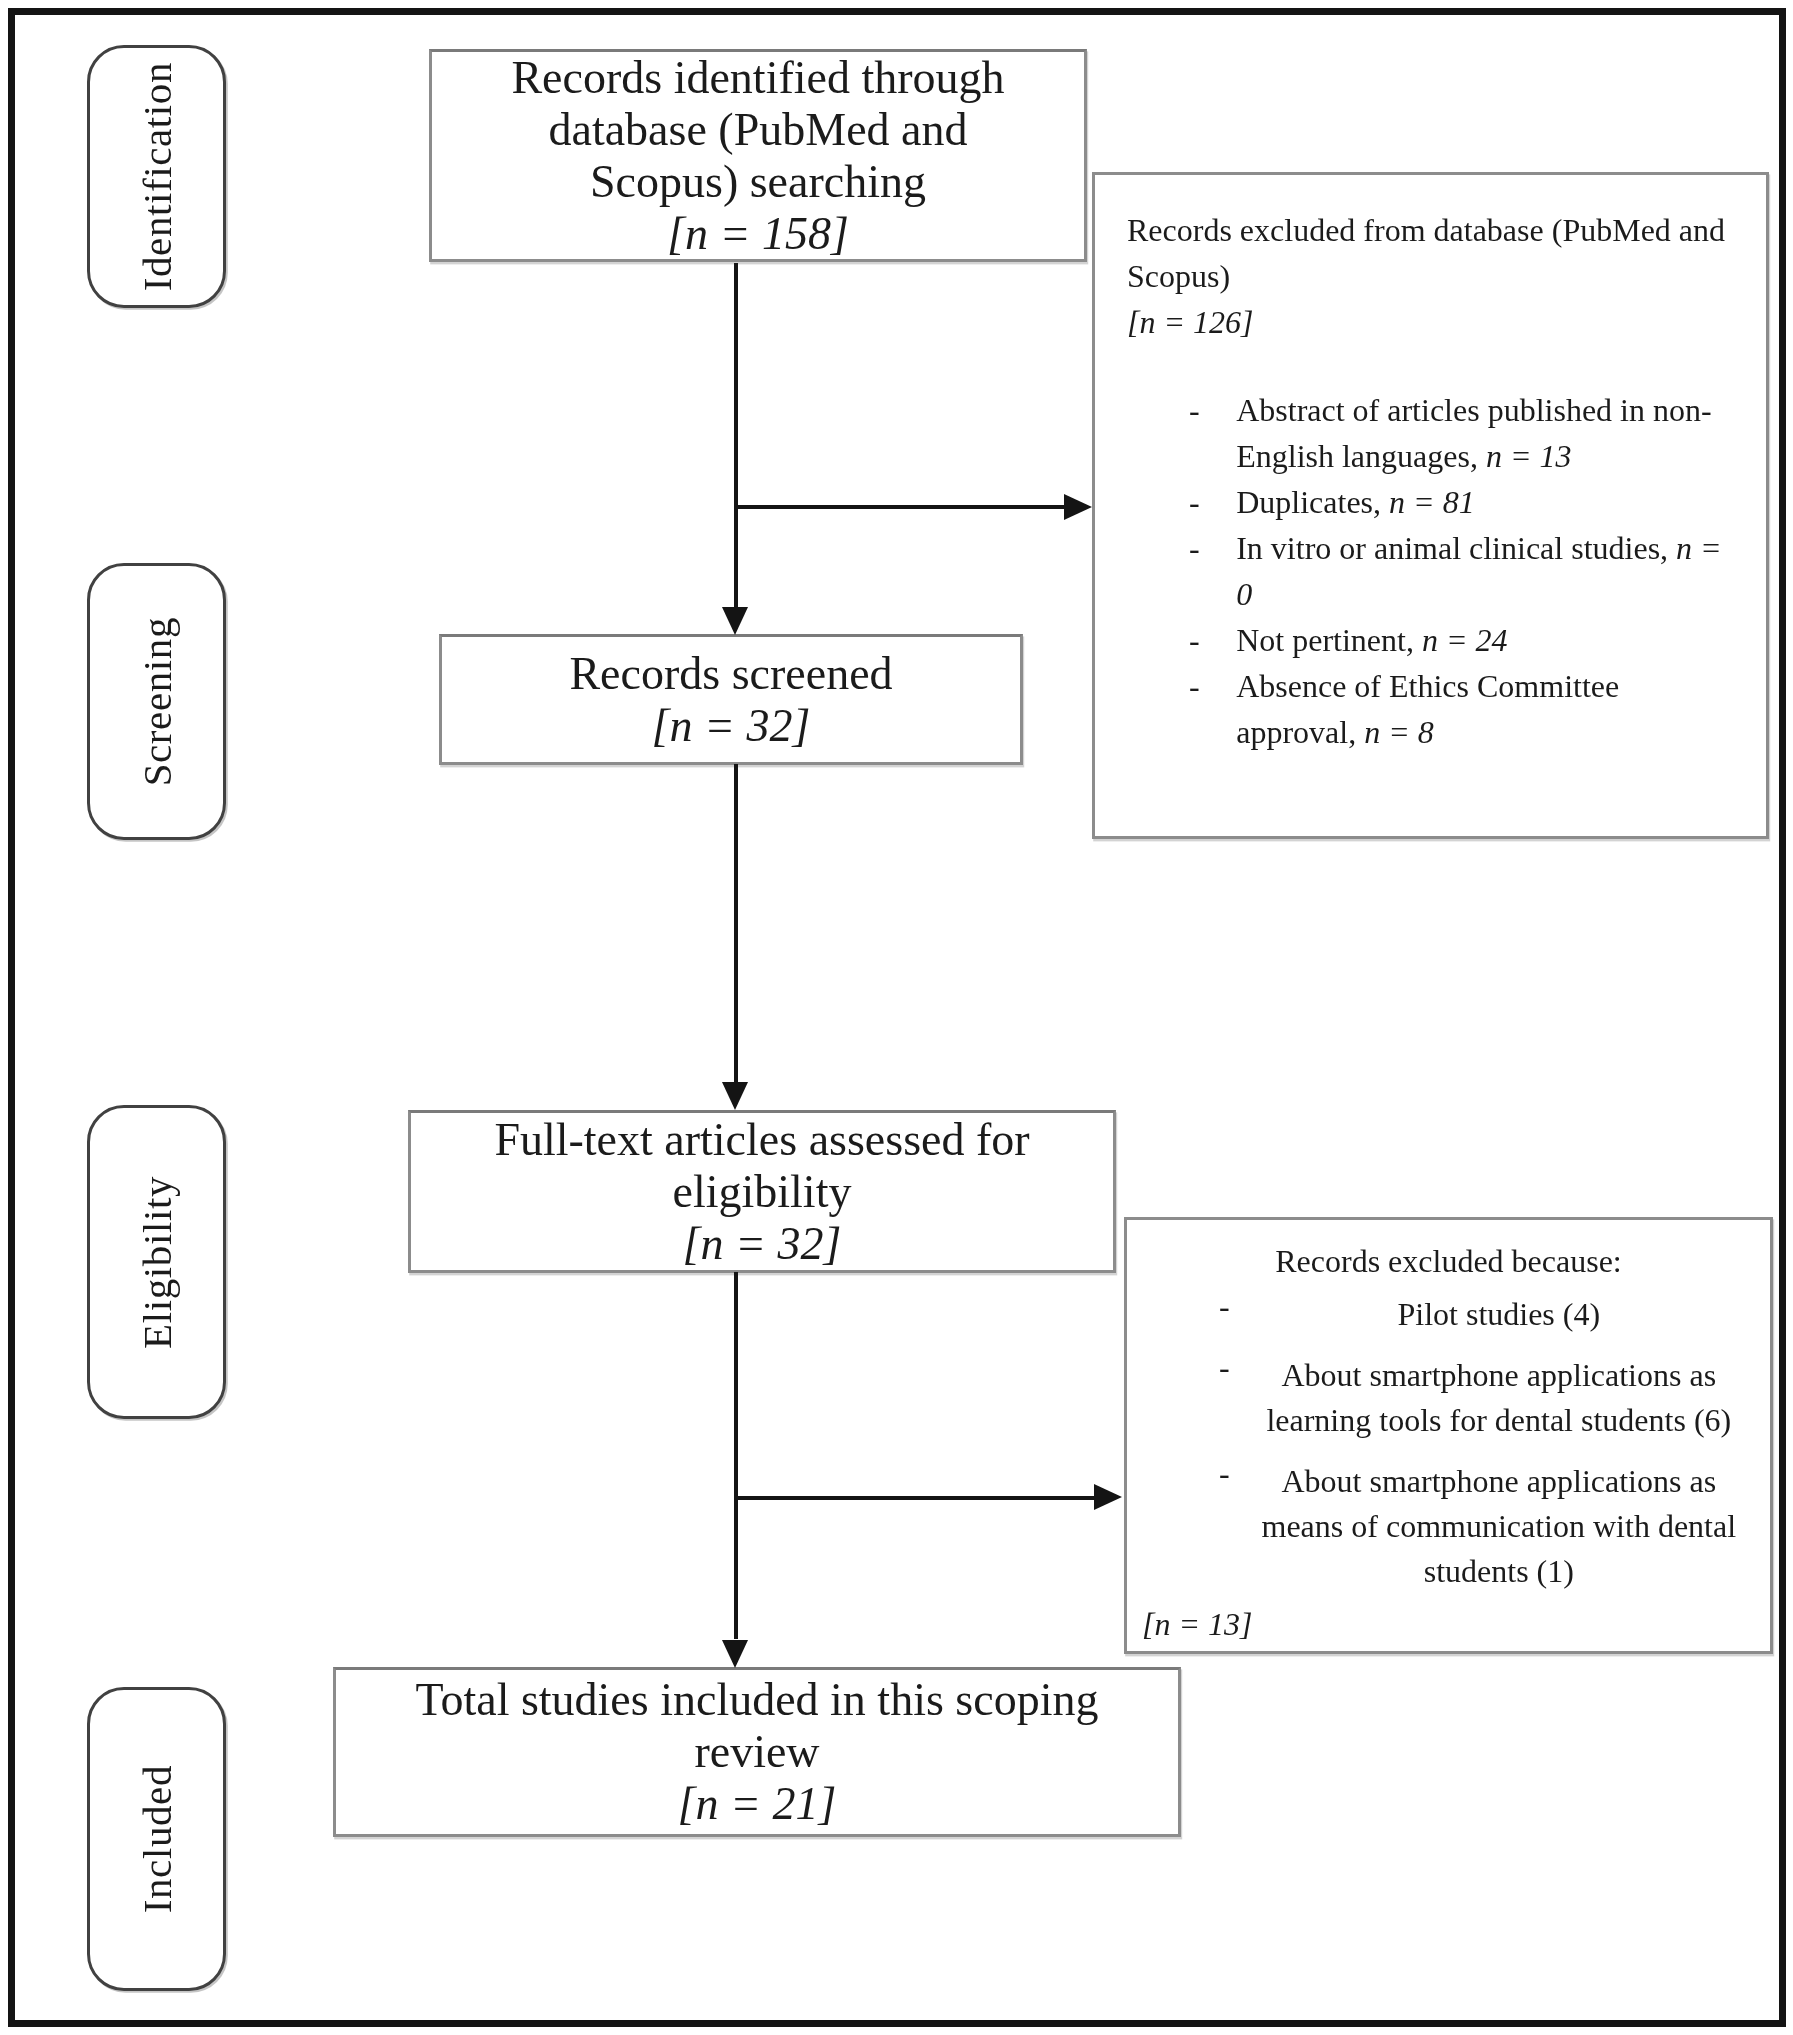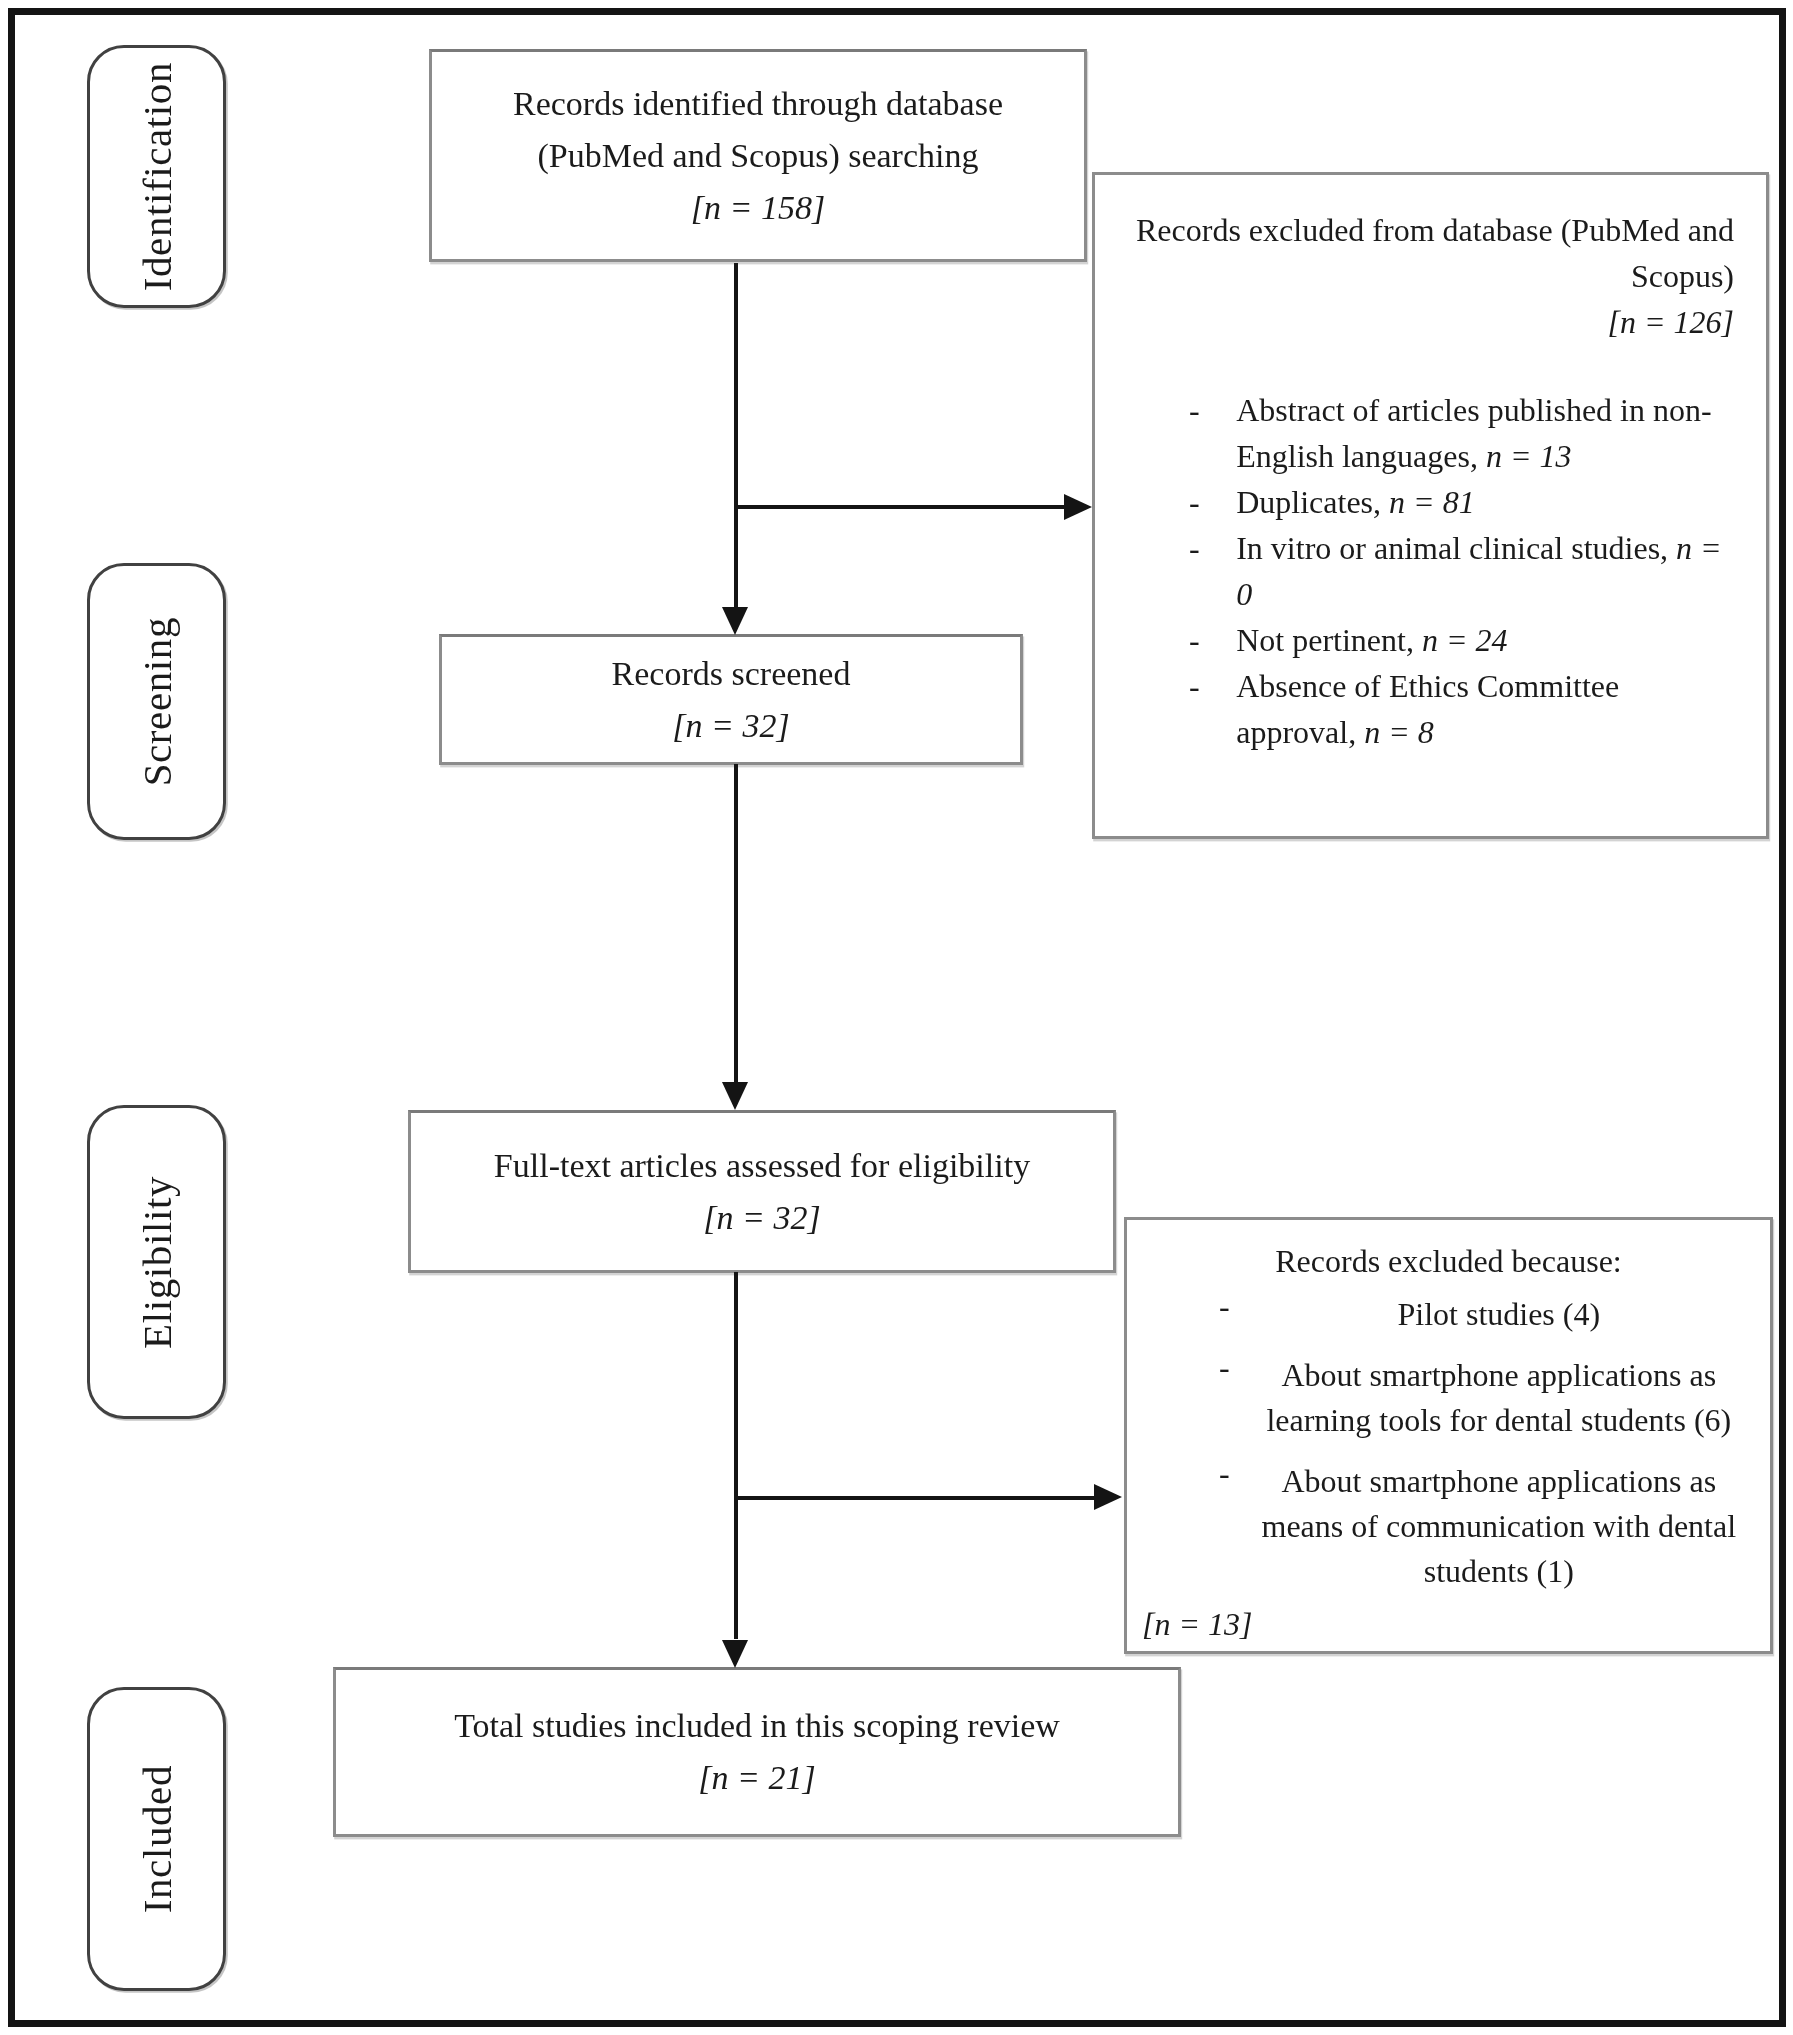--- a/index.html
+++ b/index.html
@@ -49,21 +49,21 @@
     background: #ffffff;
     border: 3.5px solid #8c8c8c;
     border-top-color: #7a7a7a;
     box-shadow: 1.2px 2.4px 0 rgba(130,130,130,.35);
     box-sizing: border-box;
     display: flex;
     flex-direction: column;
     align-items: center;
     justify-content: center;
     text-align: center;
-    font-size: 34px;
+    font-size: 46px;
     line-height: 52px;
   }
   .fbox .txt { max-width: 577px; }
   .count { font-style: italic; }
 
   .box-identified { left: 429px; top: 49px;  width: 658px; height: 213px; }
   .box-screened   { left: 439px; top: 634px; width: 584px;  height: 131px; }
   .box-fulltext   { left: 408px; top: 1110px; width: 708px; height: 163px; }
   .box-fulltext .txt { max-width: 677px; }
   .box-included   { left: 333px; top: 1667px; width: 848px; height: 170px; }
@@ -75,21 +75,21 @@
     background: #ffffff;
     border: 3.5px solid #8c8c8c;
     box-shadow: 1.2px 2.4px 0 rgba(130,130,130,.35);
     box-sizing: border-box;
   }
   .excl-db {
     left: 1092px; top: 172px; width: 677px; height: 667px;
     font-size: 32px; line-height: 46px;
     padding: 32px 32px 17.7px 32px;
   }
-  .excl-db .title { text-align: right; }
+  .excl-db .title { text-align: left; }
   .excl-db .gap { height: 42px; }
   .excl-db .reasons { text-align: left; }
   .bullet { display: flex; align-items: flex-start; }
   .excl-db .bullet .marker { margin-left: 62px; width: 23.6px; flex: none; }
   .excl-db .bullet .btxt { margin-left: 23.6px; width: 530px; }
 
   .excl-elig {
     left: 1124px; top: 1217px; width: 649px; height: 437px;
     font-size: 32px; line-height: 45px;
     padding: 19px 15px;

